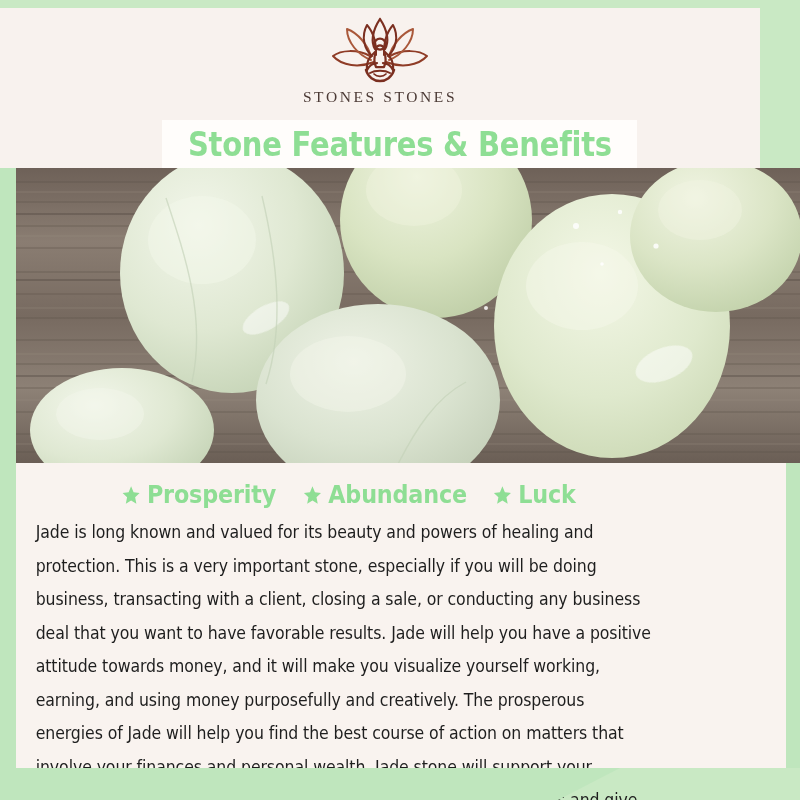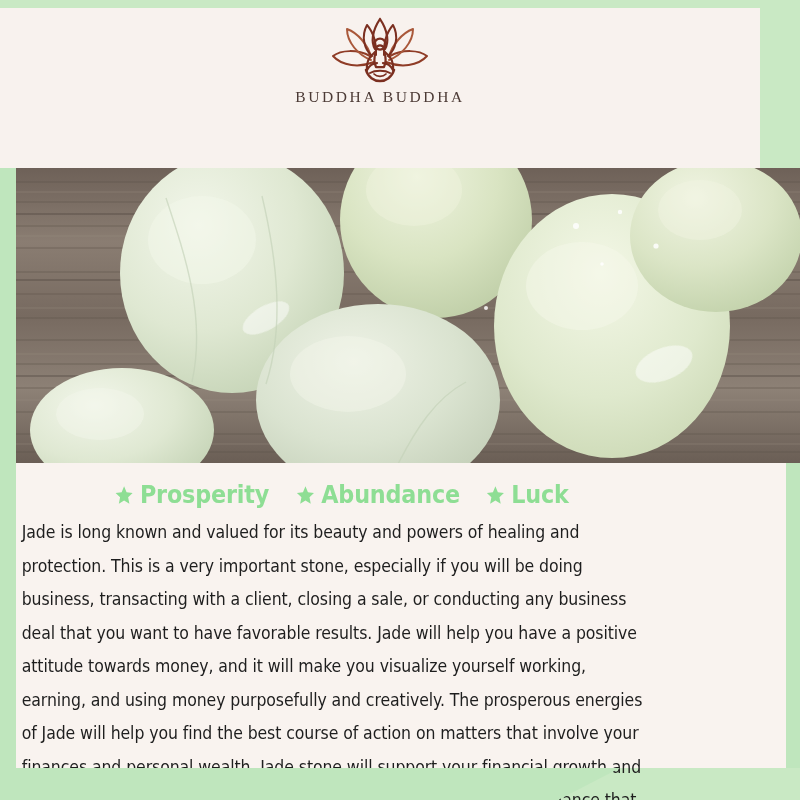--- a/index.html
+++ b/index.html
@@ -97,21 +97,21 @@
   .body-plate {
     position:absolute;
     left:16px; top:463px;
     width:770px; height:305px;
     background:#f9f3ef;
   }
   .body-inner {
     position:absolute;
     left:16px; top:463px;
     width:646px; height:305px;
-    padding:16px 8px 0 4px;
+    padding:16px 8px 0 18px;
   }
 
   .benefits {
     display:flex; align-items:center; justify-content:center;
     gap:16px;
     height:32px;
     margin-left:6px;
   }
   .benefit {
     display:flex; align-items:center; gap:7px;
@@ -191,23 +191,26 @@
         <path d="M106 76 C 94 86, 88 100, 90 112 C 94 104, 102 98, 110 98" stroke="#7b2f20" stroke-width="4.5"></path>
         <path d="M126 76 C 138 86, 144 100, 142 112 C 138 104, 130 98, 122 98" stroke="#7b2f20" stroke-width="4.5"></path>
 
         <path d="M108 74 C 104 86, 104 98, 108 106 L 124 106 C 128 98, 128 86, 124 74" stroke="#7b2f20" stroke-width="4.5"></path>
 
         <path d="M88 112 C 92 126, 104 134, 116 134 C 128 134, 140 126, 144 112" stroke="#7b2f20" stroke-width="5"></path>
         <path d="M96 118 C 106 112, 126 112, 136 118" stroke="#7b2f20" stroke-width="4"></path>
         <path d="M104 120 C 110 126, 122 126, 128 120" stroke="#7b2f20" stroke-width="3.5"></path>
       </g>
     </svg>
-    <div class="logo-text">BUDDHA BUDDHA</div>
+    <div class="logo-text">STONES STONES</div>
   </div>
 
+  <div class="title-band">
+    <div class="title-text">Stone Features &amp; Benefits</div>
+  </div>
 
   <div class="photo">
     <svg viewBox="0 0 784 295" preserveAspectRatio="xMidYMid slice">
       <defs>
         <linearGradient id="wood" x1="0" y1="0" x2="0" y2="1">
           <stop offset="0" stop-color="#6e6158"></stop>
           <stop offset="0.25" stop-color="#8a7d72"></stop>
           <stop offset="0.5" stop-color="#776a60"></stop>
           <stop offset="0.75" stop-color="#8d8176"></stop>
           <stop offset="1" stop-color="#6a5e55"></stop>

